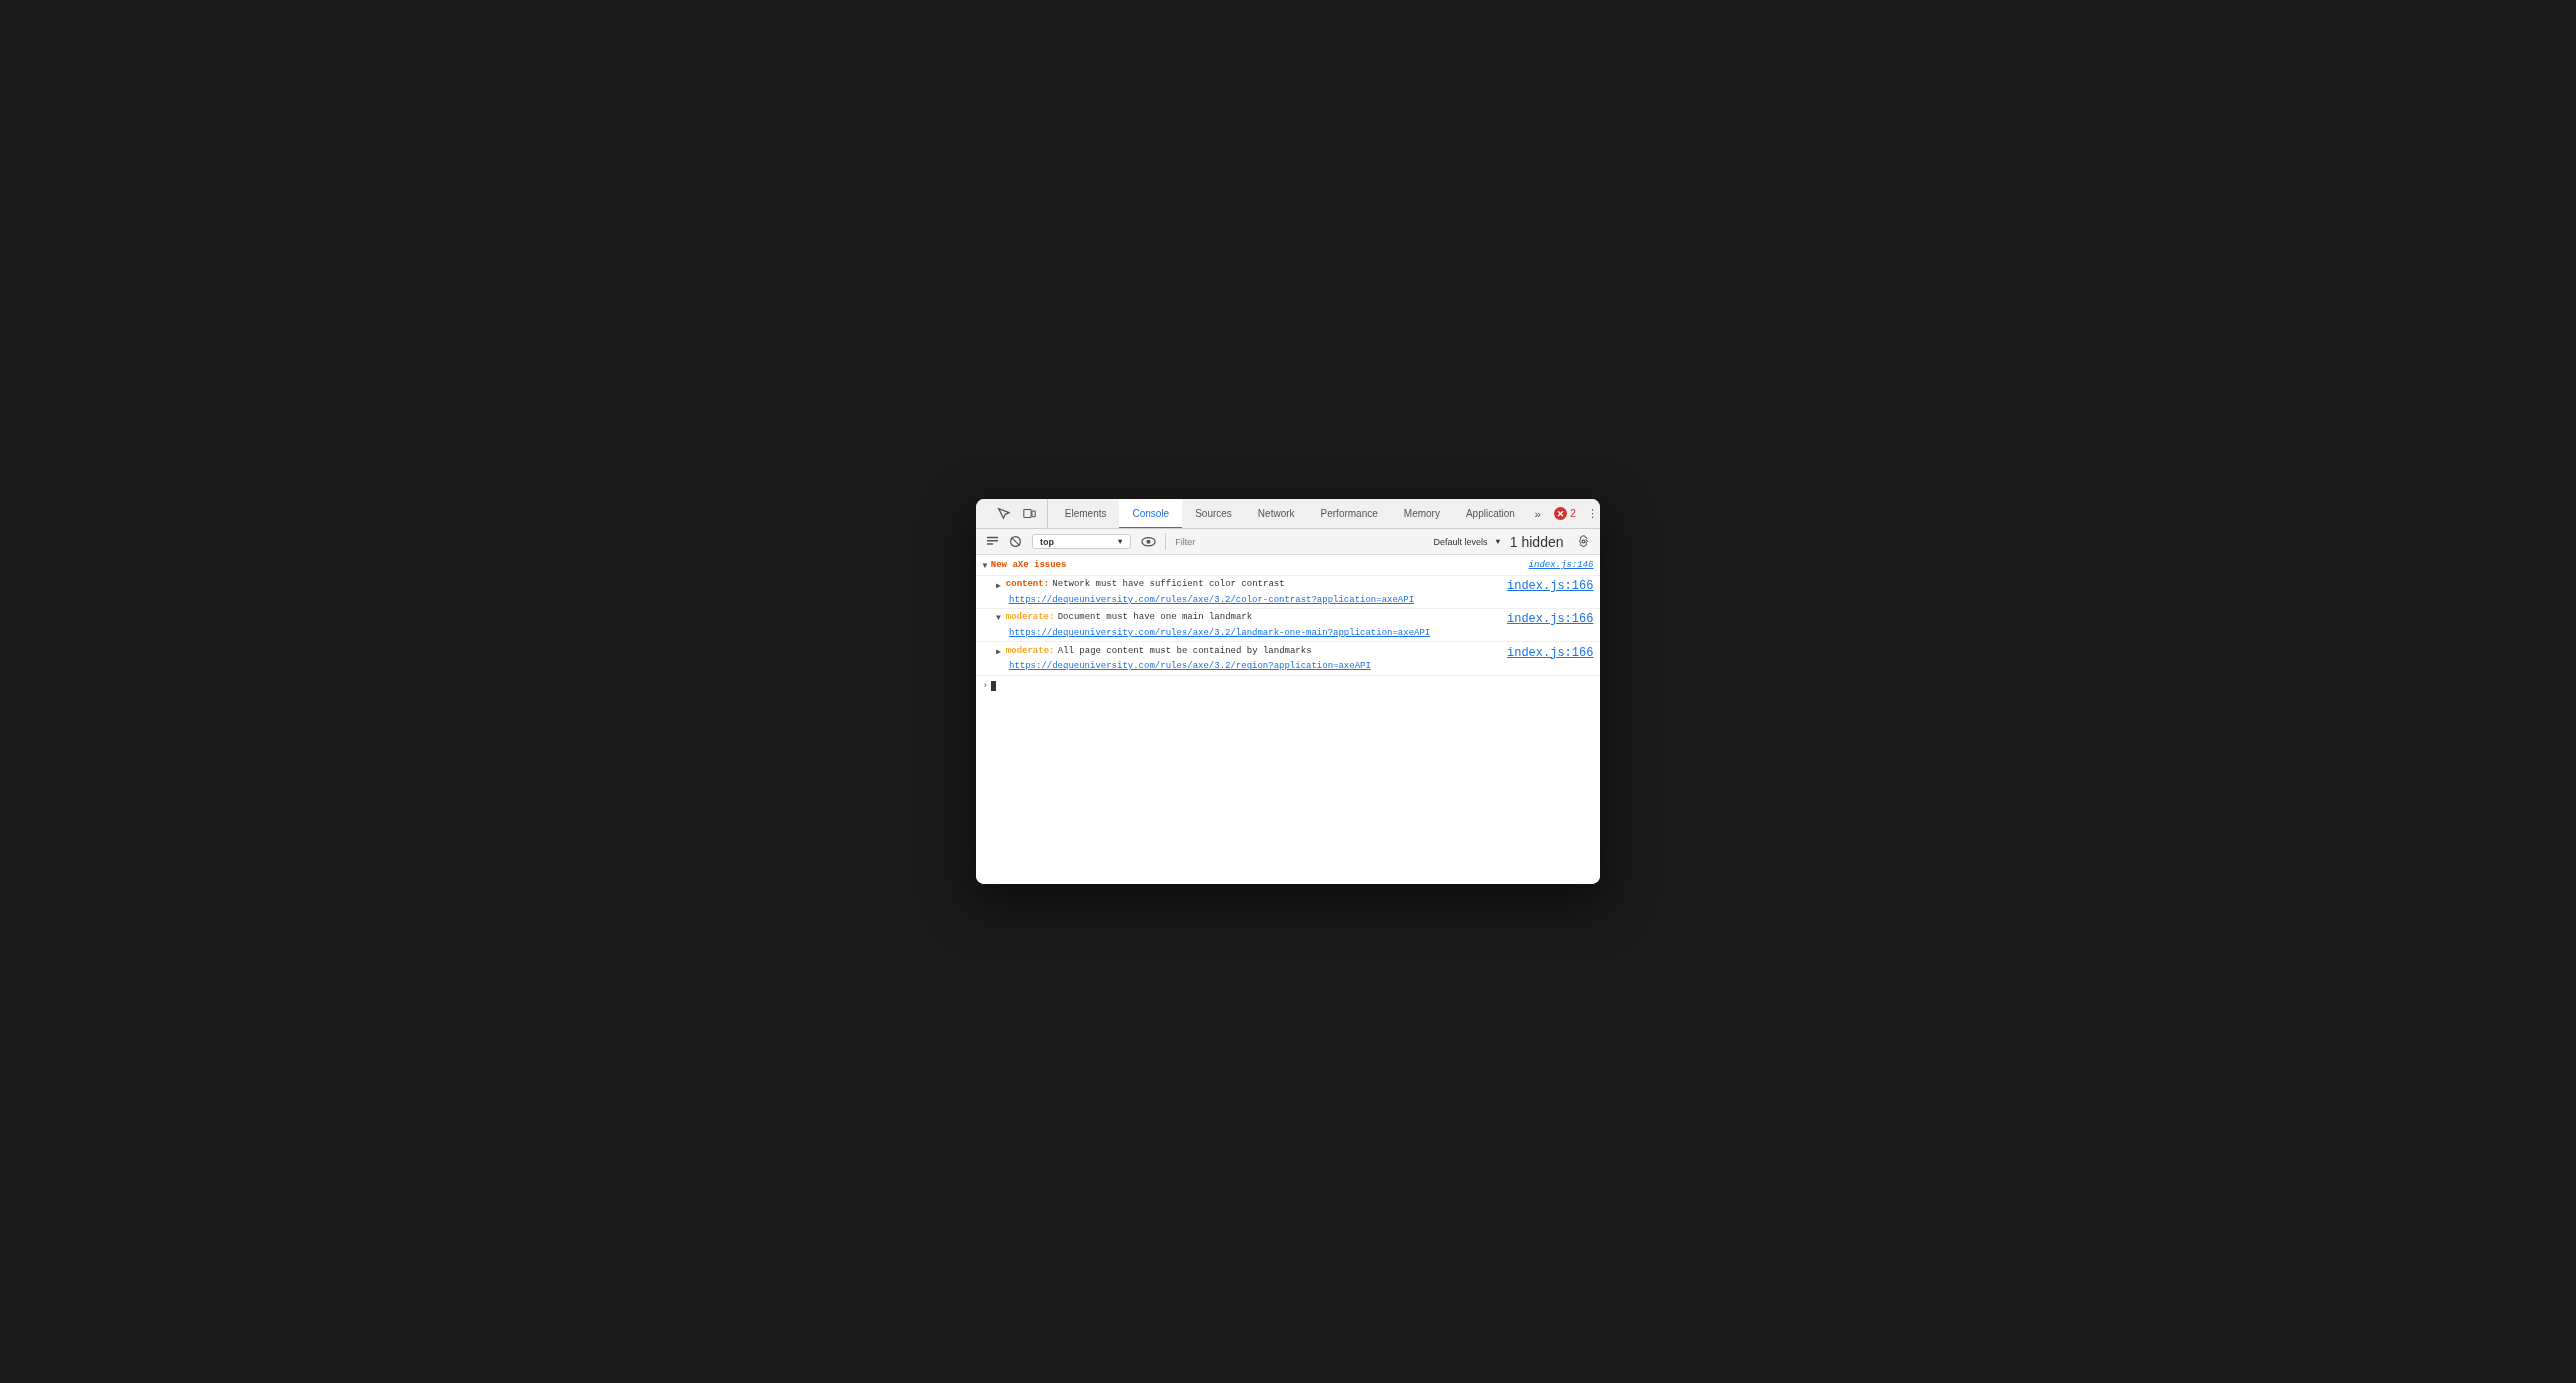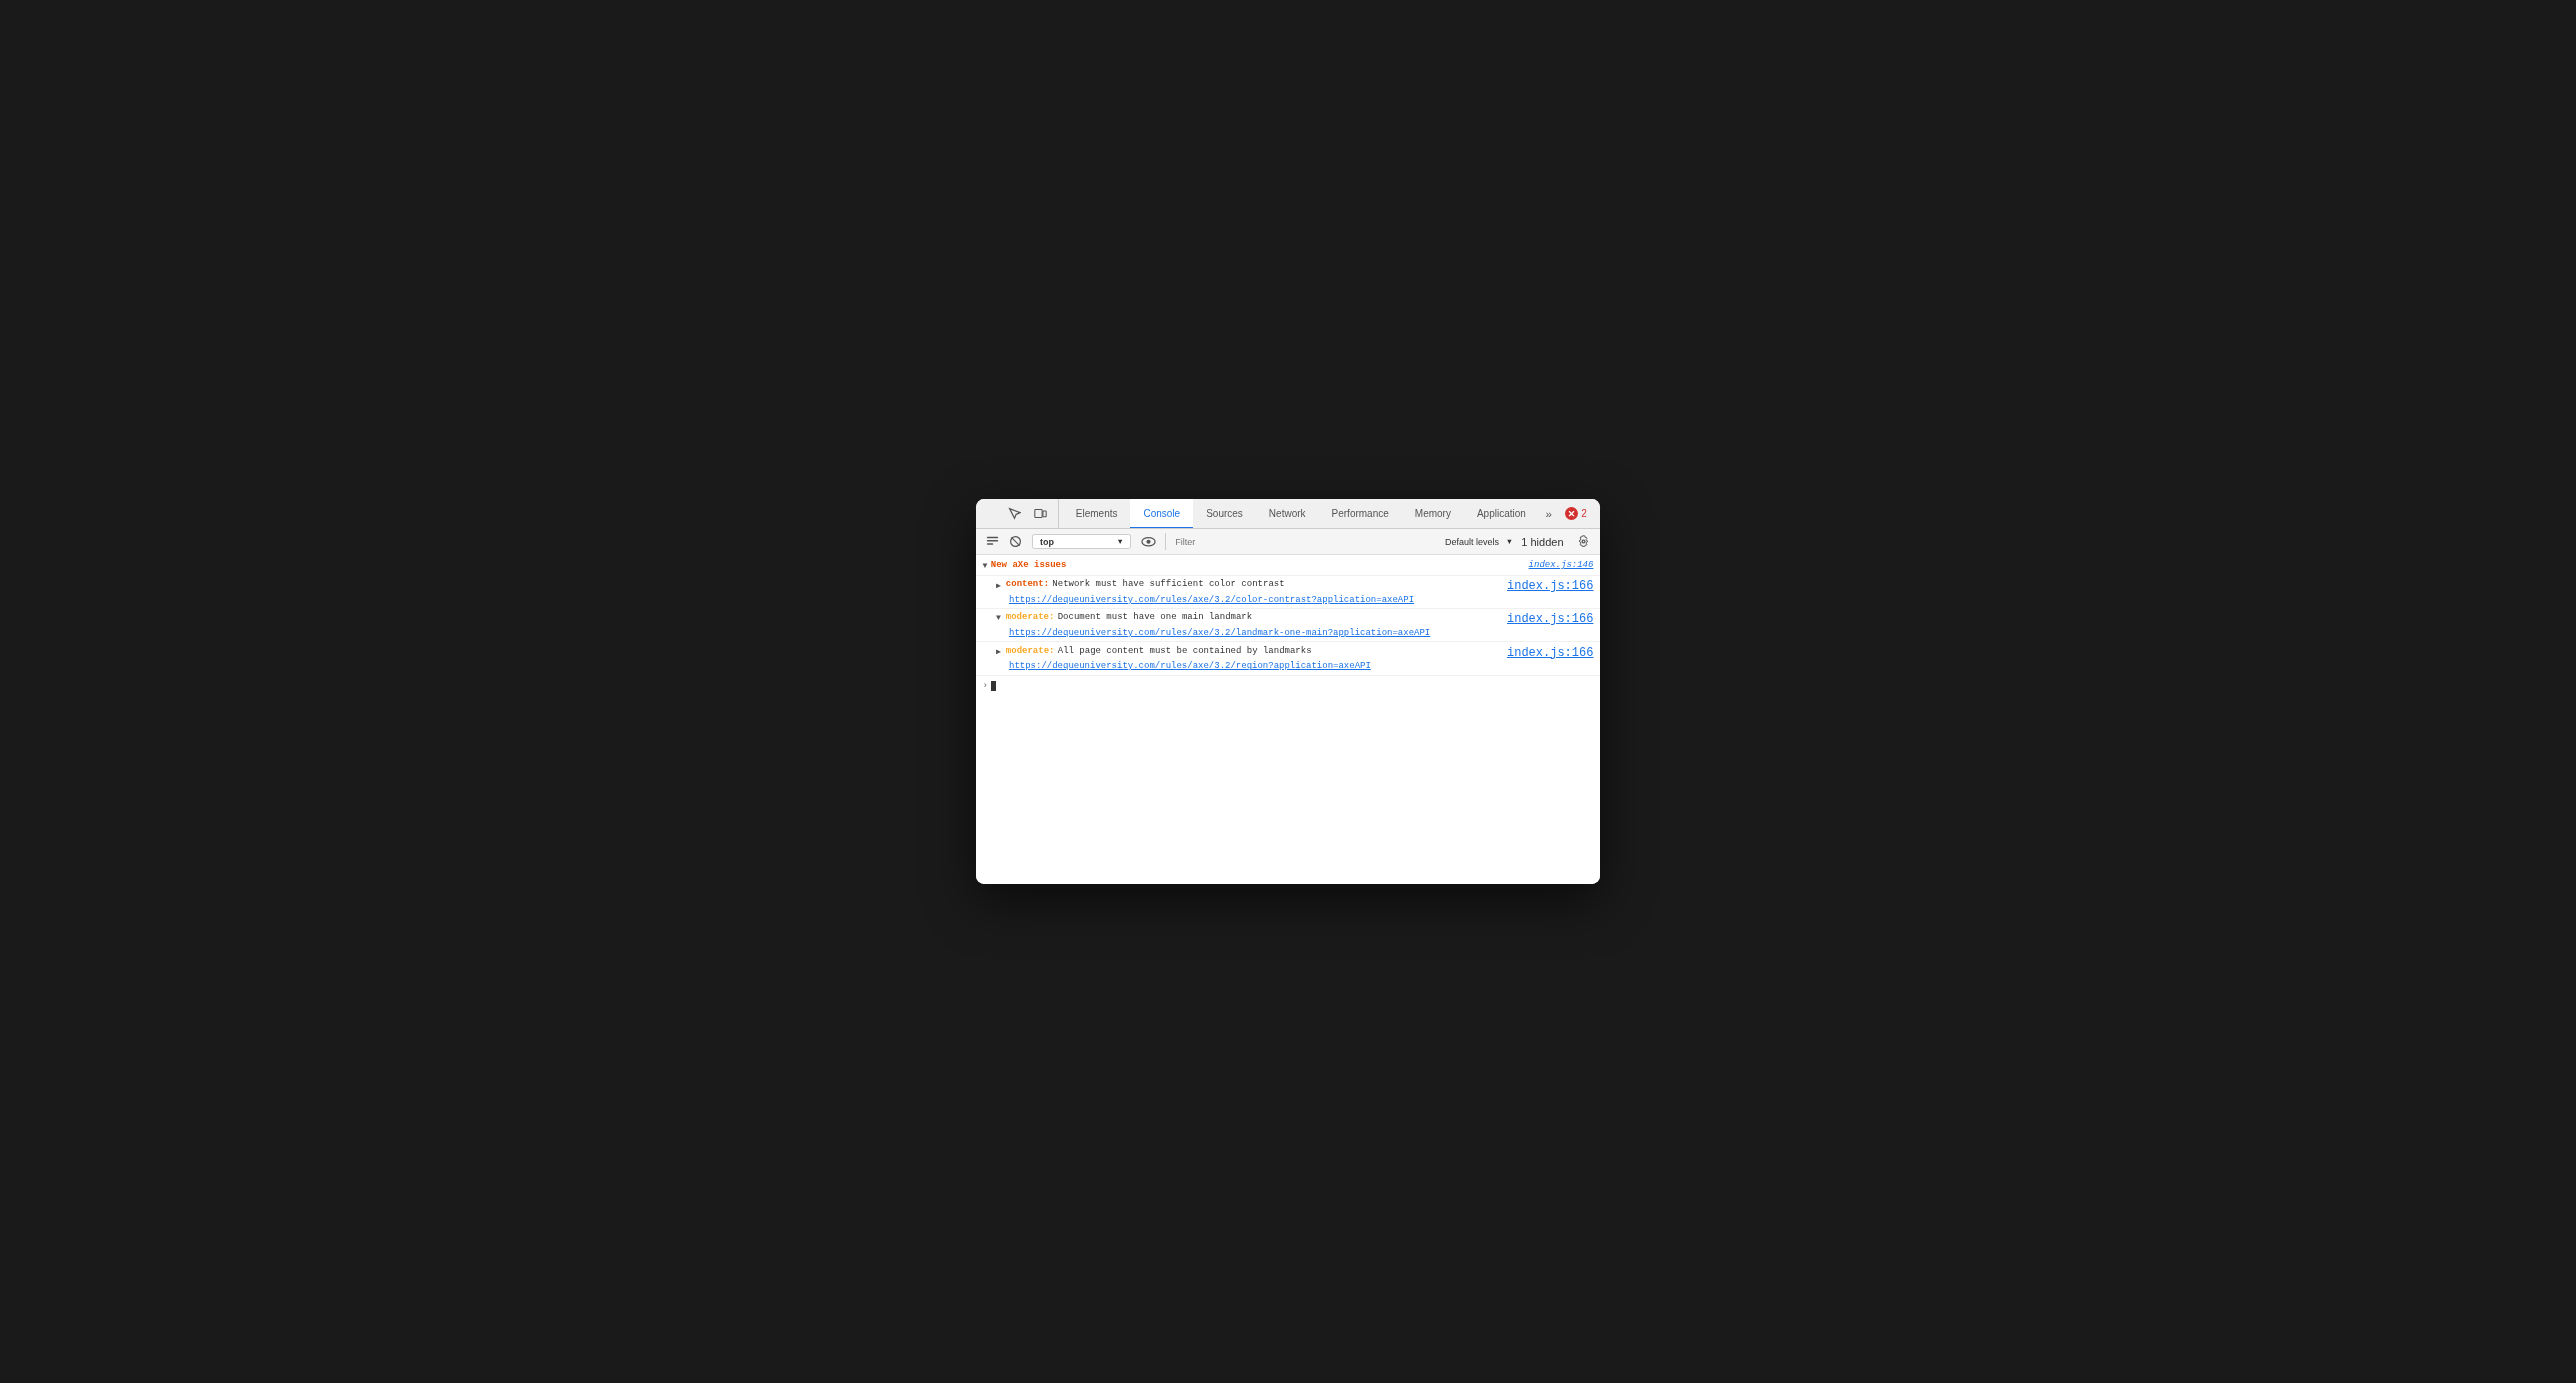--- a/index.html
+++ b/index.html
@@ -56,21 +56,21 @@
       white-space: nowrap;
     }
 
     
     .tab-bar {
       background: #f0f0f0;
       border-bottom: 0.8px solid #ccc;
       display: flex;
       align-items: stretch;
       height: 30px;
-      padding: 0 20px;
+      padding: 0 9px;
     }
 
     .tab-bar-icons {
       display: flex;
       align-items: center;
       gap: 3.3px;
       padding: 0 6.6px;
       border-right: 0.8px solid #ccc;
       margin-right: 3.3px;
     }
@@ -214,21 +214,21 @@
       align-items: center;
       gap: 3.3px;
       font-size: 9px;
       color: #333;
       cursor: pointer;
       padding: 1.6px 5px;
       text-align: center;
     }
 
     .hidden-count {
-      font-size: 11px;
+      font-size: 14px;
       color: #333;
       margin-left: auto;
       margin-right: 6.6px;
     }
 
     .settings-btn {
       width: 20px;
       height: 20px;
       display: flex;
       align-items: center;

